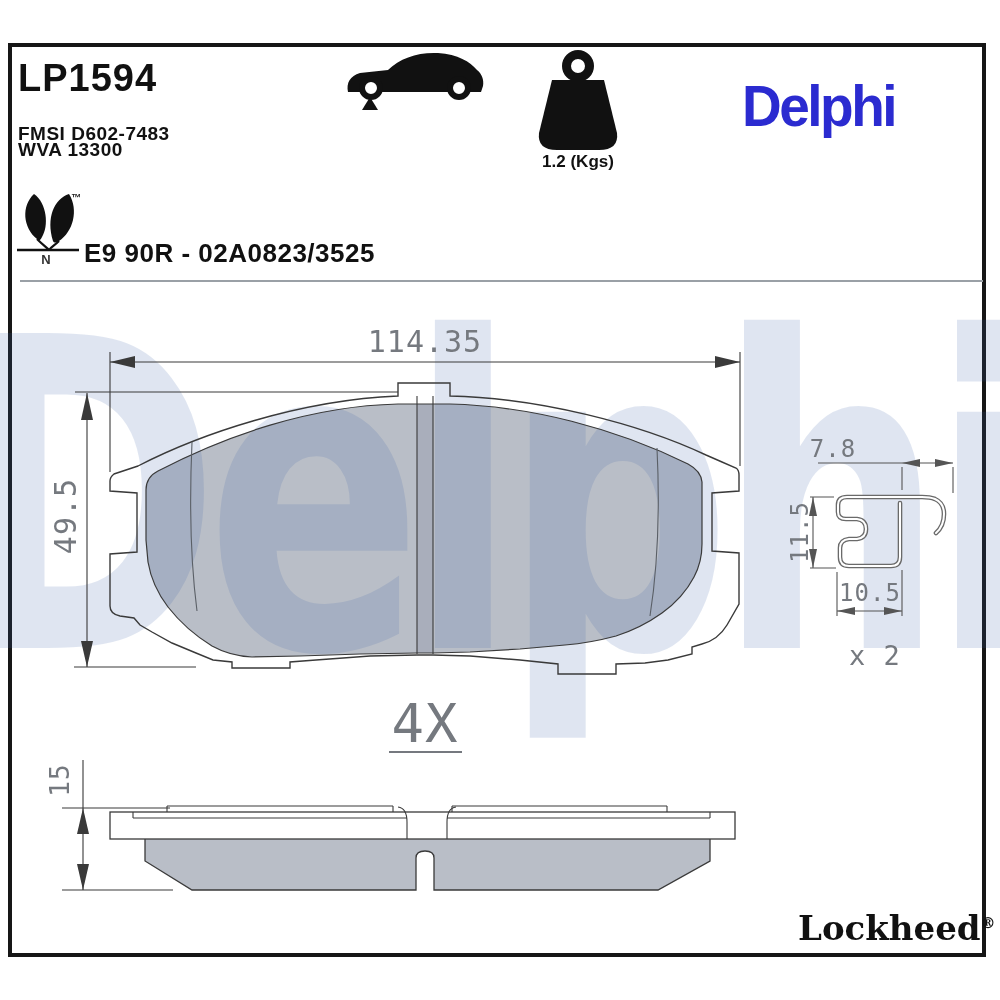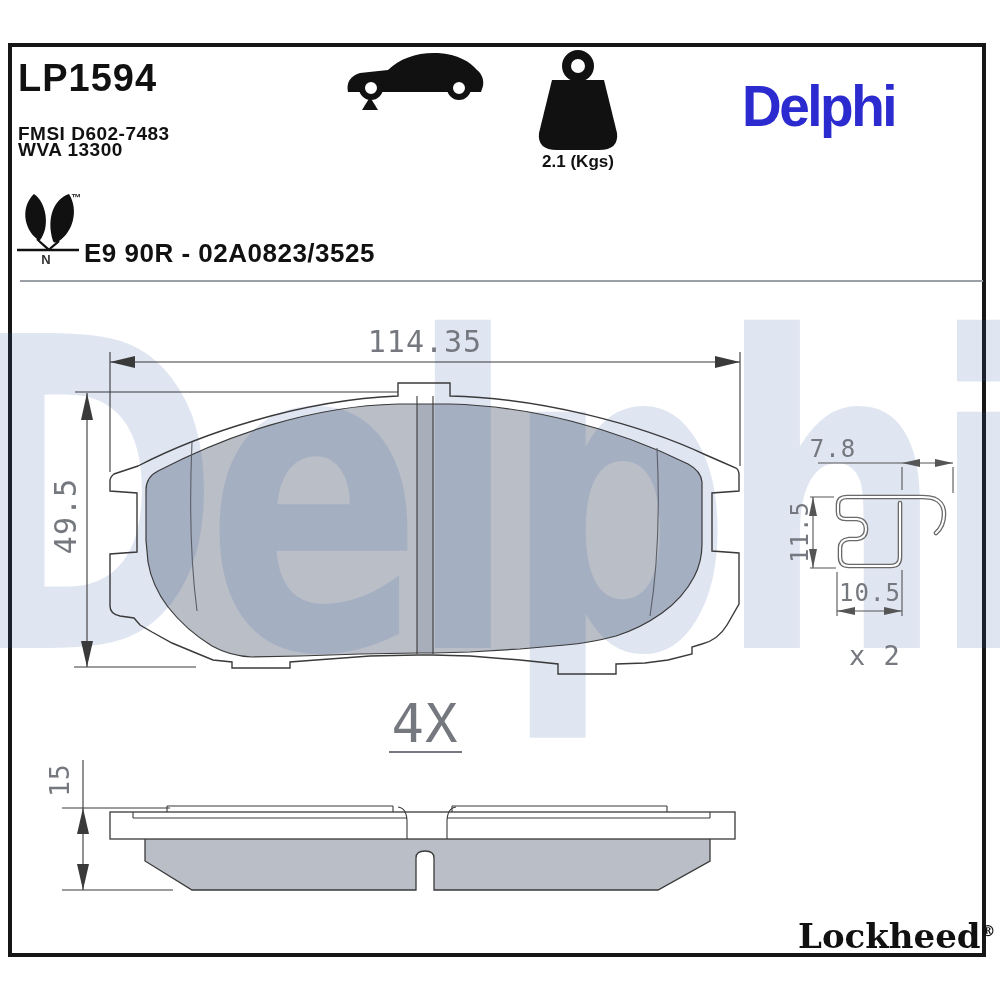--- a/index.html
+++ b/index.html
@@ -28,21 +28,21 @@
   .delphi-logo{
     left:742px;top:72px;font-size:55px;font-weight:bold;color:var(--delphi-blue);
     letter-spacing:-2.5px;transform:scaleY(1.06);transform-origin:top left;
     font-family:"Liberation Sans",sans-serif;
   }
   .homologation{left:84px;top:238px;font-size:26px;font-weight:bold;letter-spacing:0.5px;}
   .tm-mark{left:71px;top:192px;font-size:10px;font-weight:bold;color:#222;}
   .divider{left:20px;top:280px;width:963px;height:0;border-top:2px solid #9aa0a6;}
   .lockheed{
     left:798px;top:908px;font-size:34px;font-weight:bold;
-    font-family:"DejaVu Serif","Liberation Serif",serif;letter-spacing:0px;color:#111;margin-top:8px;
+    font-family:"DejaVu Serif","Liberation Serif",serif;letter-spacing:0px;color:#111;
   }
   .lockheed sup{font-size:15px;vertical-align:super;}
   svg text.dim{
     font-family:"DejaVu Sans Mono","Liberation Mono",monospace;
     fill:var(--dim-text);letter-spacing:1px;
   }
   svg .wm{
     font-family:"DejaVu Sans","Liberation Sans",sans-serif;
     font-weight:bold;fill:var(--watermark-blue);opacity:0.155;
   }
@@ -60,21 +60,21 @@
   <path d="M 12,45 C 10,36 14,29 24,26 L 52,23 C 64,11 82,5 102,6 C 122,7 134,15 141,23 C 146,27 148,33 147,39 L 145,45 Z" fill="#111"></path>
   <circle cx="35" cy="41" r="9" fill="#fff" stroke="#111" stroke-width="6"></circle>
   <circle cx="123" cy="41" r="9" fill="#fff" stroke="#111" stroke-width="6"></circle>
   <polygon points="26,63 42,63 34,50" fill="#111"></polygon>
 </svg>
 
 <svg class="abs" style="left:527px;top:47px" width="102" height="106" viewBox="0 0 102 106">
   <circle cx="51" cy="19" r="11.5" fill="none" stroke="#111" stroke-width="9"></circle>
   <path d="M 25,33 L 77,33 L 90,86 Q 92,103 72,103 L 30,103 Q 10,103 12,86 Z" fill="#111"></path>
 </svg>
-<div class="abs weight-label">2.1 (Kgs)</div>
+<div class="abs weight-label">1.2 (Kgs)</div>
 
 <div class="abs delphi-logo">Delphi</div>
 
 <svg class="abs" style="left:13px;top:186px" width="72" height="82" viewBox="0 0 72 82">
   <path d="M 24,53 C 10,42 8,20 21,8 C 34,17 36,40 29,51 C 27,55 26,55 24,53 Z" fill="#111"></path>
   <path d="M 40,55 C 33,32 41,13 56,8 C 66,24 60,46 46,55 C 43,57 41,57 40,55 Z" fill="#111"></path>
   <path d="M 24,53 C 30,59 33,61 36,64 M 46,55 C 42,59 38,61 36,64" fill="none" stroke="#111" stroke-width="2.2"></path>
   <path d="M 4,64 L 66,64" stroke="#111" stroke-width="2.5"></path>
   <text x="33" y="78" font-size="13" font-weight="bold" text-anchor="middle" fill="#333">N</text>
 </svg>

